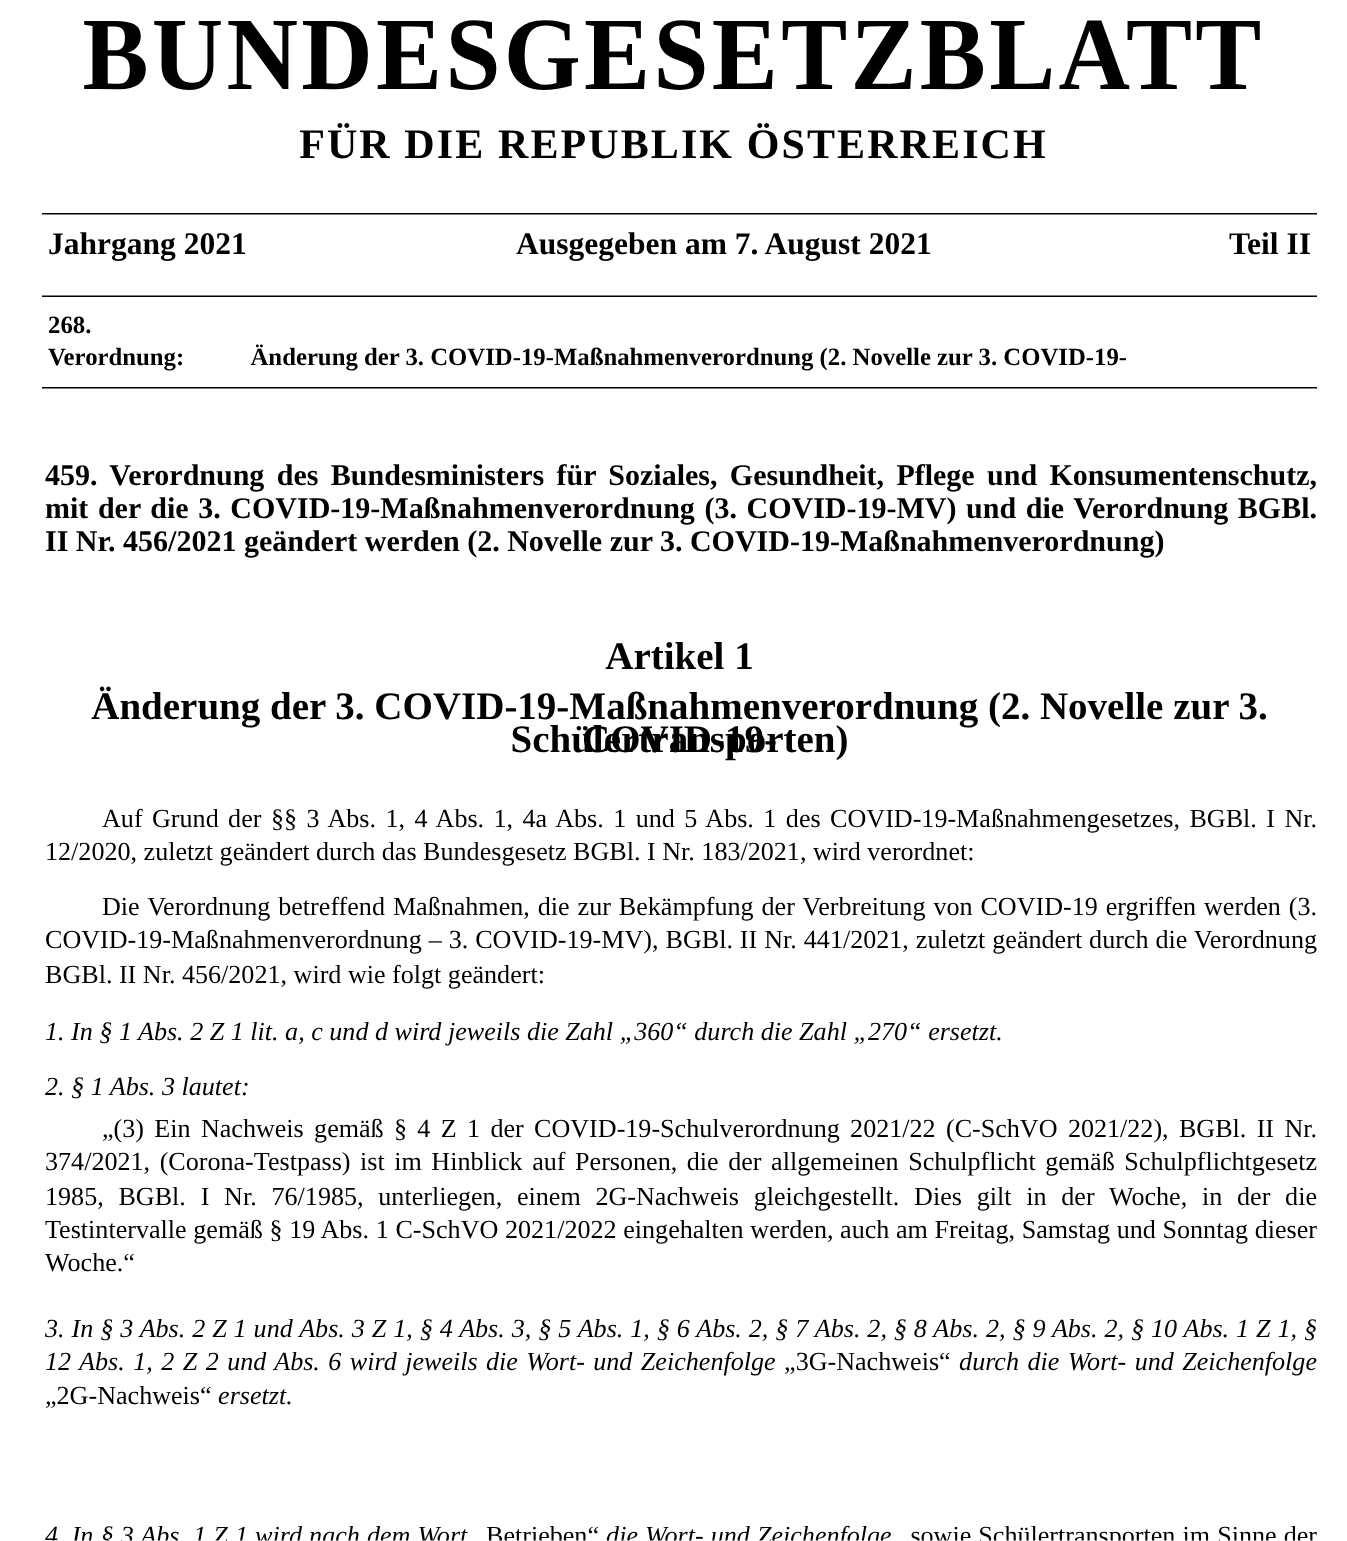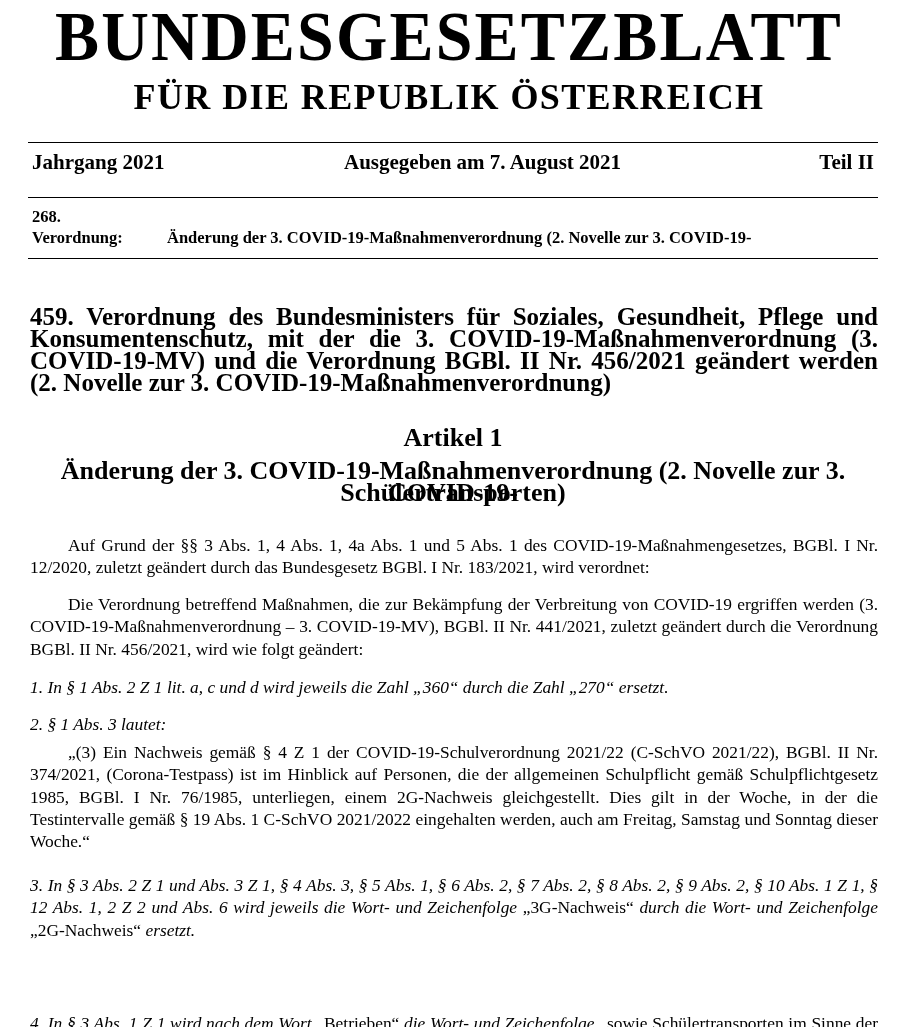--- a/index.html
+++ b/index.html
@@ -34,21 +34,21 @@
       white-space: nowrap;
       transform: scaleY(1.05);
     }
     .masthead-sub {
       position: absolute;
       left: -28px;
       top: 76px;
       width: 898px;
       text-align: center;
       font-weight: bold;
-      font-size: 36px;
+      font-size: 28px;
       line-height: 42px;
       letter-spacing: 1.4px;
       white-space: nowrap;
     }
     .rule {
       position: absolute;
       left: 0;
       width: 850px;
       height: 0;
       border-top: 1.3px solid #000;
@@ -85,21 +85,21 @@
       left: 135px;
       width: 710px;
       white-space: pre-line;
     }
     .reg-title {
       position: absolute;
       top: 306px;
       left: 2px;
       width: 848px;
       font-weight: bold;
-      font-size: 25px;
+      font-size: 20px;
       line-height: 22px;
       text-align: justify;
       text-align-last: left;
     }
     .art-head {
       position: absolute;
       left: 0;
       width: 850px;
       text-align: center;
       font-weight: bold;

